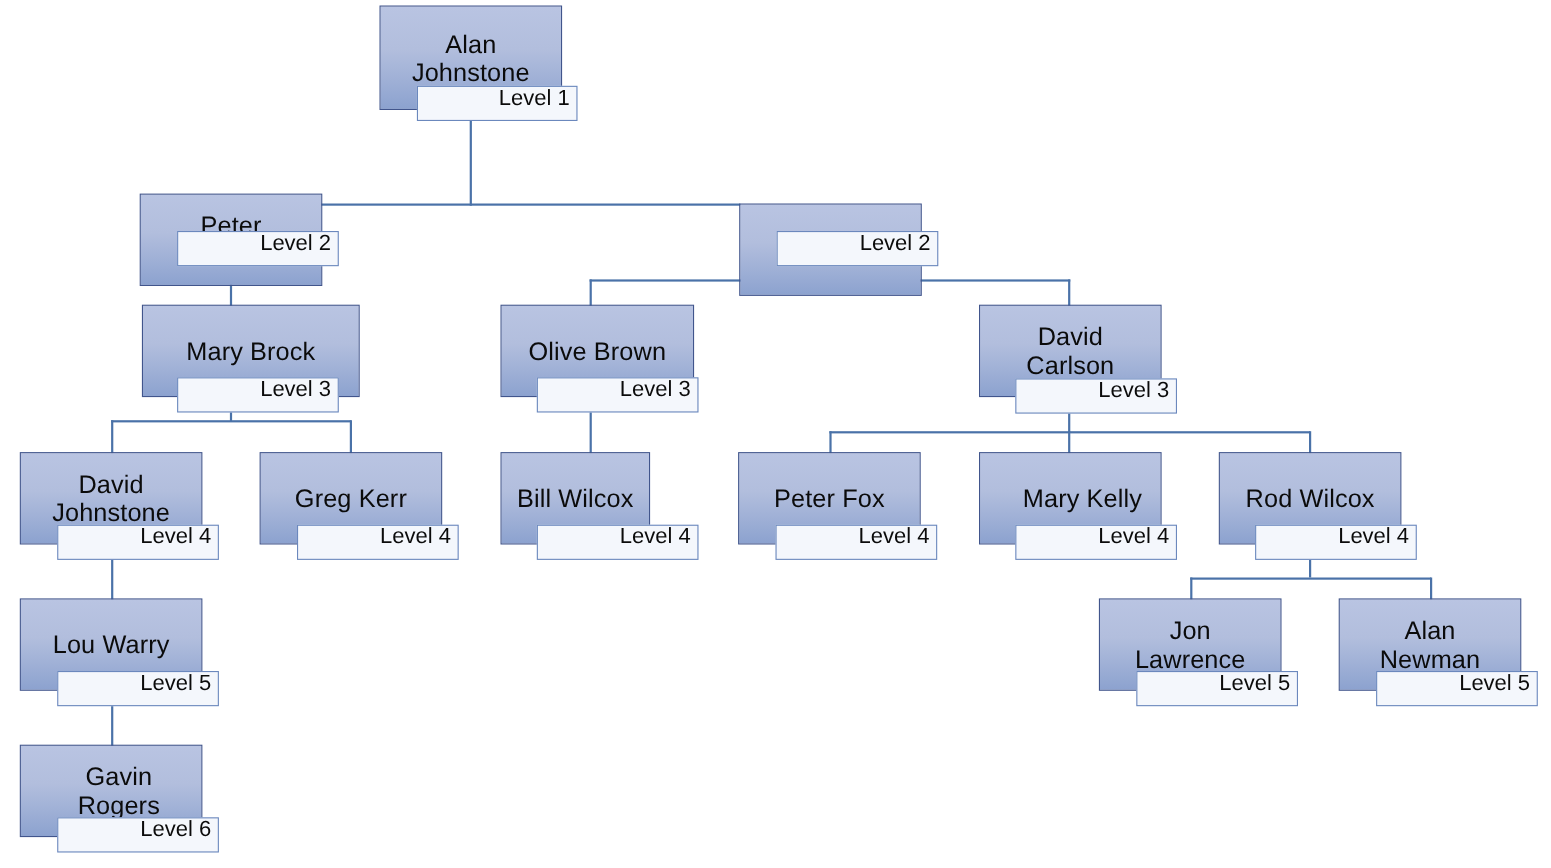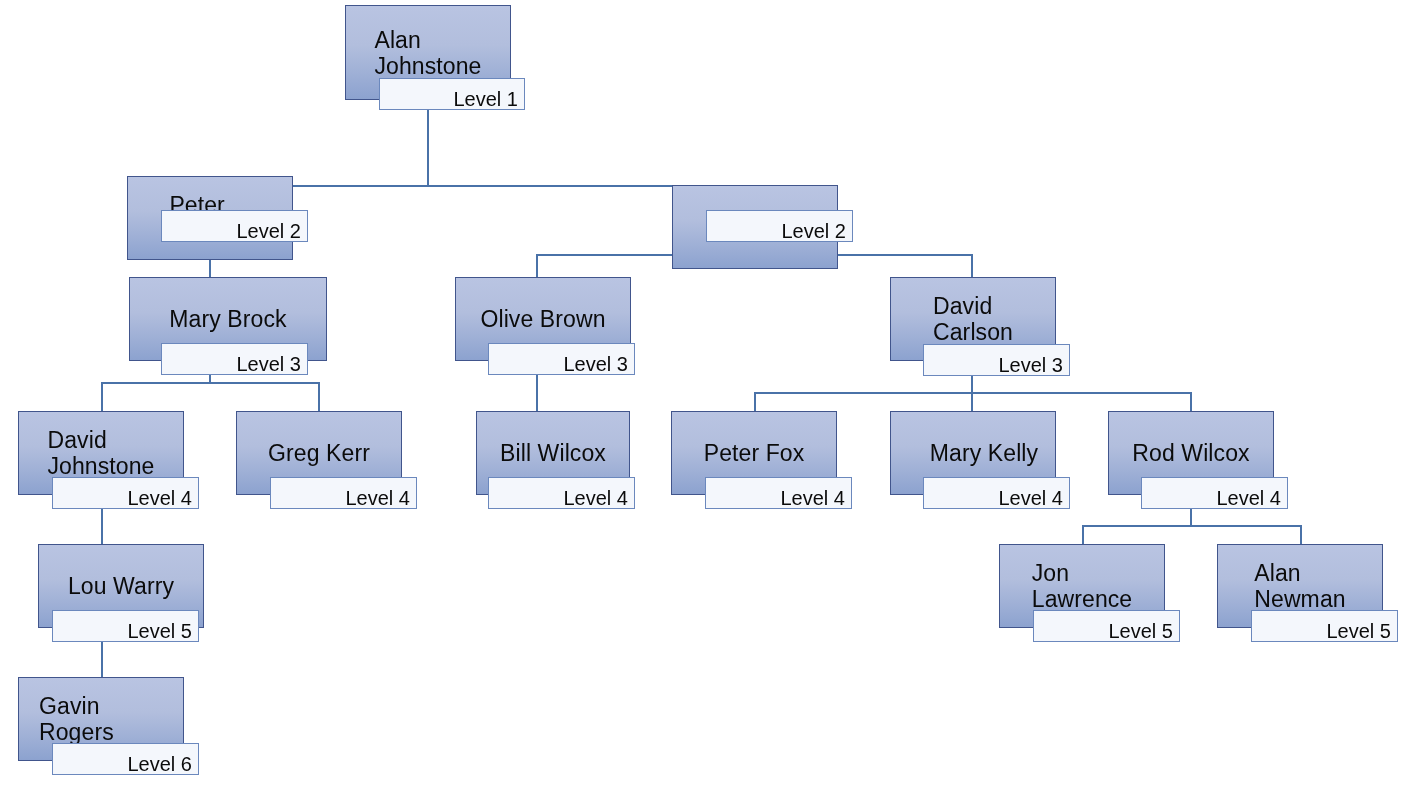--- a/index.html
+++ b/index.html
@@ -28,40 +28,40 @@
 
   
   .node {
     position: absolute;
     box-sizing: border-box;
     border: 1px solid #41558c;
     background: linear-gradient(to bottom, #b9c4e2 0%, #b2bedd 42%, #9fb0d6 72%, #8ca2cf 100%);
     display: flex;
     align-items: center;
     justify-content: center;
-    text-align: left;
+    text-align: center;
     padding: 2px 6px;
     z-index: 2;
   }
   .node-label {
     font-size: 23px;
     line-height: 1.13;
     color: #0b0b0b;
     letter-spacing: 0.1px;
     white-space: pre-line;
     font-weight: 400;
   }
   
   .level-tag {
     position: absolute;
     box-sizing: border-box;
     border: 1px solid #6b88bd;
     background: #f4f7fc;
     display: flex;
-    align-items: flex-end;
+    align-items: flex-start;
     justify-content: flex-end;
     padding: 0 6px 0 4px;
     height: 32px;
     z-index: 3;
   }
   .level-tag-text {
     font-size: 20px;
     line-height: 1;
     color: #0b0b0b;
     white-space: nowrap;
@@ -142,21 +142,21 @@
       </div>
       <div class="level-tag" style="left: 52px; top: 477px; width: 147px;">
         <span class="level-tag-text">Level 4</span>
       </div>
       <div class="node" style="left: 236px; top: 411px; width: 166px; height: 84px;">
         <span class="node-label">Greg Kerr</span>
       </div>
       <div class="level-tag" style="left: 270px; top: 477px; width: 147px;">
         <span class="level-tag-text">Level 4</span>
       </div>
-      <div class="node" style="left: 476px; top: 411px; width: 154px; height: 84px;">
+      <div class="node" style="left: 455px; top: 411px; width: 136px; height: 84px;">
         <span class="node-label">Bill Wilcox</span>
       </div>
       <div class="level-tag" style="left: 488px; top: 477px; width: 147px;">
         <span class="level-tag-text">Level 4</span>
       </div>
       <div class="node" style="left: 671px; top: 411px; width: 166px; height: 84px;">
         <span class="node-label">Peter Fox</span>
       </div>
       <div class="level-tag" style="left: 705px; top: 477px; width: 147px;">
         <span class="level-tag-text">Level 4</span>
@@ -166,21 +166,21 @@
       </div>
       <div class="level-tag" style="left: 923px; top: 477px; width: 147px;">
         <span class="level-tag-text">Level 4</span>
       </div>
       <div class="node" style="left: 1108px; top: 411px; width: 166px; height: 84px;">
         <span class="node-label">Rod Wilcox</span>
       </div>
       <div class="level-tag" style="left: 1141px; top: 477px; width: 147px;">
         <span class="level-tag-text">Level 4</span>
       </div>
-      <div class="node" style="left: 18px; top: 544px; width: 166px; height: 84px; margin-left: 20px;">
+      <div class="node" style="left: 18px; top: 544px; width: 166px; height: 84px;">
         <span class="node-label">Lou Warry</span>
       </div>
       <div class="level-tag" style="left: 52px; top: 610px; width: 147px;">
         <span class="level-tag-text">Level 5</span>
       </div>
       <div class="node" style="left: 999px; top: 544px; width: 166px; height: 84px;">
         <span class="node-label">Jon
 Lawrence</span>
       </div>
       <div class="level-tag" style="left: 1033px; top: 610px; width: 147px;">

